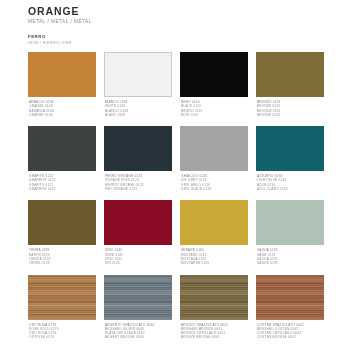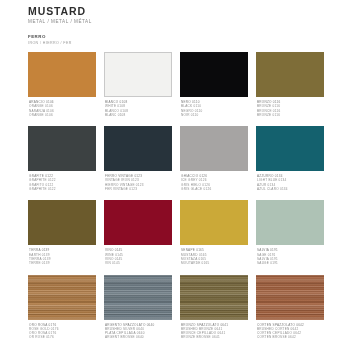--- a/index.html
+++ b/index.html
@@ -139,21 +139,21 @@
     pointer-events: none;
     z-index: 1;
   }
 </style>
 </head>
 <body>
 
 <div class="page">
 
   <div class="header">
-    <div class="title">MUSTARD</div>
+    <div class="title">ORANGE</div>
     <div class="subtitle">METAL / METAL / MÉTAL</div>
   </div>
 
   <div class="family">
     <div class="family-name">FERRO</div>
     <div class="family-trans">IRON / HIERRO / FER</div>
   </div>
 
   <div class="grid">
       <div class="cell">

